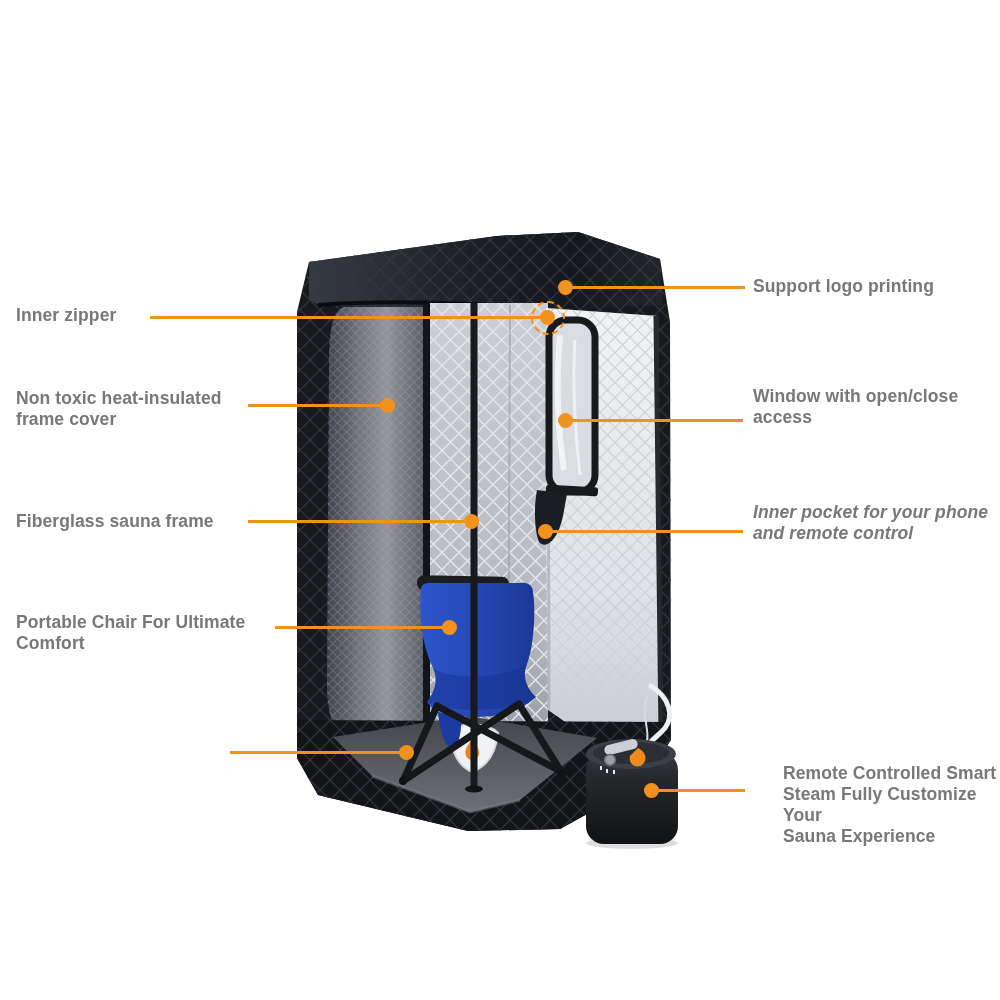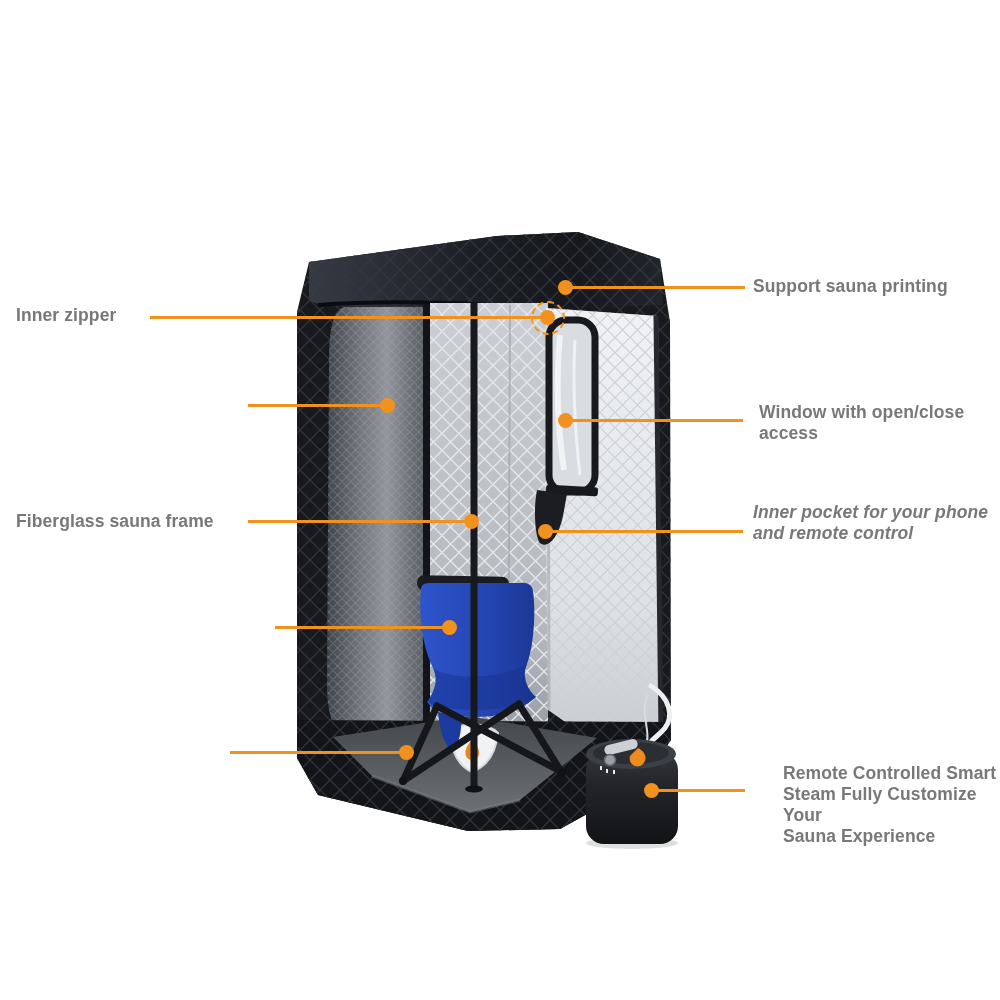--- a/index.html
+++ b/index.html
@@ -202,24 +202,28 @@
   <div class="leader" style="top:530px;left:545px;width:198px;">
       <span class="dot at-left"></span>
     </div>
   <div class="leader" style="top:789px;left:651px;width:94px;">
       <span class="dot at-left"></span>
     </div>
 
   <div class="dashed-ring" style="left:531px;top:301px;"></div>
 
   <div class="label" style="left:16px;top:305px;">Inner zipper</div>
+  <div class="label" style="left:16px;top:388px;">Non toxic heat-insulated
+frame cover</div>
   <div class="label" style="left:16px;top:511px;text-align:center;">Fiberglass sauna frame</div>
-
-  <div class="label" style="left:753px;top:276px;">Support sauna printing</div>
-  <div class="label" style="left:753px;top:402px;margin-left:6px;">Window with open/close
+  <div class="label" style="left:16px;top:612px;">Portable Chair For Ultimate
+Comfort</div>
+
+  <div class="label" style="left:753px;top:276px;">Support logo printing</div>
+  <div class="label" style="left:753px;top:386px;">Window with open/close
 access</div>
   <div class="label" style="left:753px;top:502px;font-style:italic;">Inner pocket for your phone
 and remote control</div>
   <div class="label" style="left:753px;top:763px;margin-left:30px;">Remote Controlled Smart
 Steam Fully Customize Your
 Sauna Experience</div>
 
 </div>
 
 </body></html>

